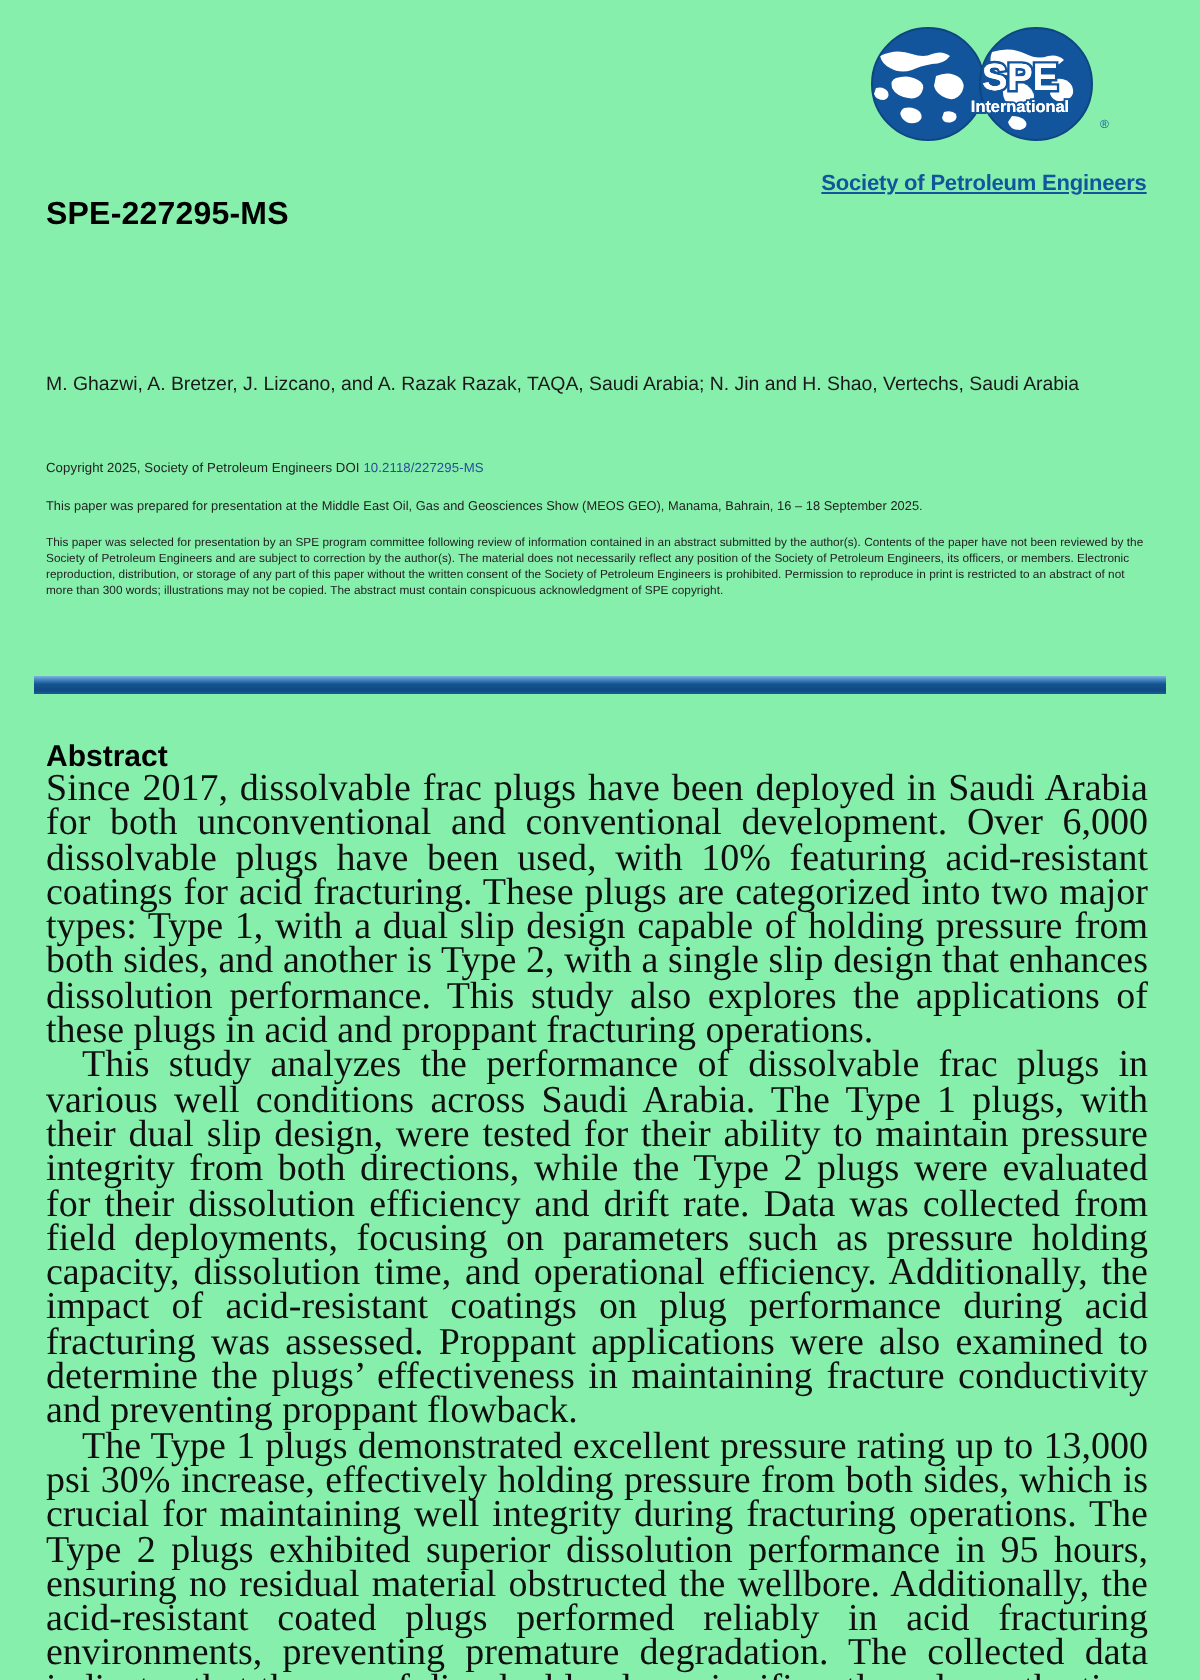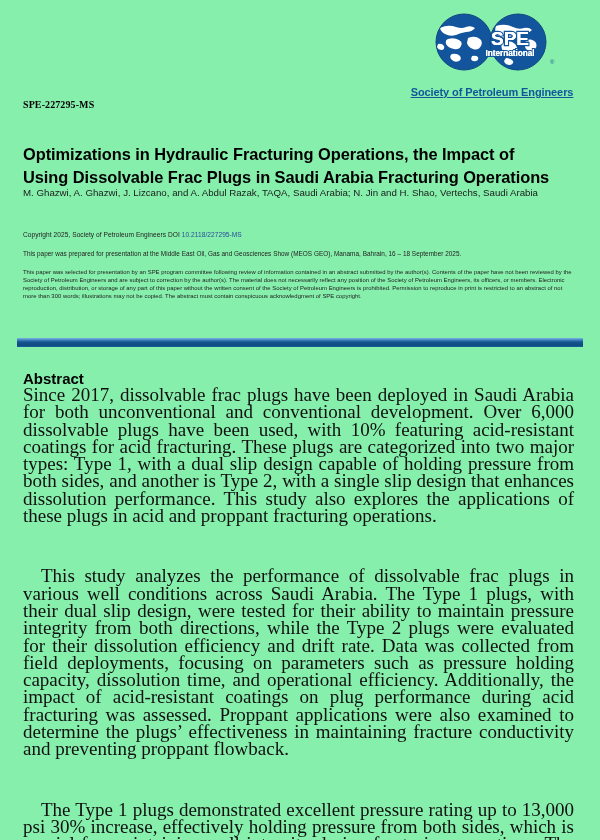--- a/index.html
+++ b/index.html
@@ -40,23 +40,23 @@
     margin-top: 12px;
     white-space: nowrap;
     text-decoration: underline;
   }
 
   
   .paper-number {
     position: absolute;
     left: 23px;
     top: 99px;
-    font-family: Liberation Serif, serif;
-    font-weight: bold;
-    font-size: 10px;
+    font-family: Liberation Sans, sans-serif;
+    font-weight: bold;
+    font-size: 16px;
     color: #000000;
     letter-spacing: 0.1px;
   }
 
   
   .paper-title {
     position: absolute;
     left: 23px;
     top: 132px;
     width: 540px;
@@ -156,21 +156,20 @@
     line-height: 17.3px;
     color: #101010;
     text-align: justify;
     text-justify: inter-word;
   }
   .abstract-body p {
     margin: 0;
   }
   .abstract-body p + p {
     text-indent: 18px;
-    margin-top: 43px;
   }
 </style>
 </head>
 <body>
 
 <div class="page">
 
   <div class="header">
     <div class="logo-globes">
       <svg width="172" height="62" viewBox="0 0 172 62" xmlns="http://www.w3.org/2000/svg">
@@ -210,23 +209,22 @@
           <text x="104" y="44" font-family="Liberation Sans, sans-serif" font-size="8.2" font-weight="bold" fill="#ffffff" text-anchor="middle">International</text>
         </g>
         <text x="144" y="52" font-family="Liberation Sans, sans-serif" font-size="6" fill="#12559c">®</text>
       </svg>
     </div>
     <div class="logo-caption">Society of Petroleum Engineers</div>
   </div>
 
   <div class="paper-number">SPE-227295-MS</div>
 
-  <h1 class="paper-title">Optimizations in Hydraulic Fracturing Operations, the Impact of Using Dissolvable Frac Plugs in Saudi Arabia Fracturing Operations</h1>
-
-  <div class="authors">M. Ghazwi, A. Ghazwi, J. Lizcano, and A. Abdul Razak, TAQA, Saudi Arabia; N. Jin and H. Shao, Vertechs, Saudi Arabia</div>
+
+  <div class="authors">M. Ghazwi, A. Bretzer, J. Lizcano, and A. Razak Razak, TAQA, Saudi Arabia; N. Jin and H. Shao, Vertechs, Saudi Arabia</div>
 
   <div class="copyright">
     <span>Copyright 2025, Society of Petroleum Engineers DOI </span><span class="doi">10.2118/227295-MS</span>
   </div>
 
   <div class="presented">This paper was prepared for presentation at the Middle East Oil, Gas and Geosciences Show (MEOS GEO), Manama, Bahrain, 16 – 18 September 2025.</div>
 
   <div class="disclaimer">This paper was selected for presentation by an SPE program committee following review of information contained in an abstract submitted by the author(s). Contents of the paper have not been reviewed by the Society of Petroleum Engineers and are subject to correction by the author(s). The material does not necessarily reflect any position of the Society of Petroleum Engineers, its officers, or members. Electronic reproduction, distribution, or storage of any part of this paper without the written consent of the Society of Petroleum Engineers is prohibited. Permission to reproduce in print is restricted to an abstract of not more than 300 words; illustrations may not be copied. The abstract must contain conspicuous acknowledgment of SPE copyright.</div>
 
   <div class="blue-bar"></div>

